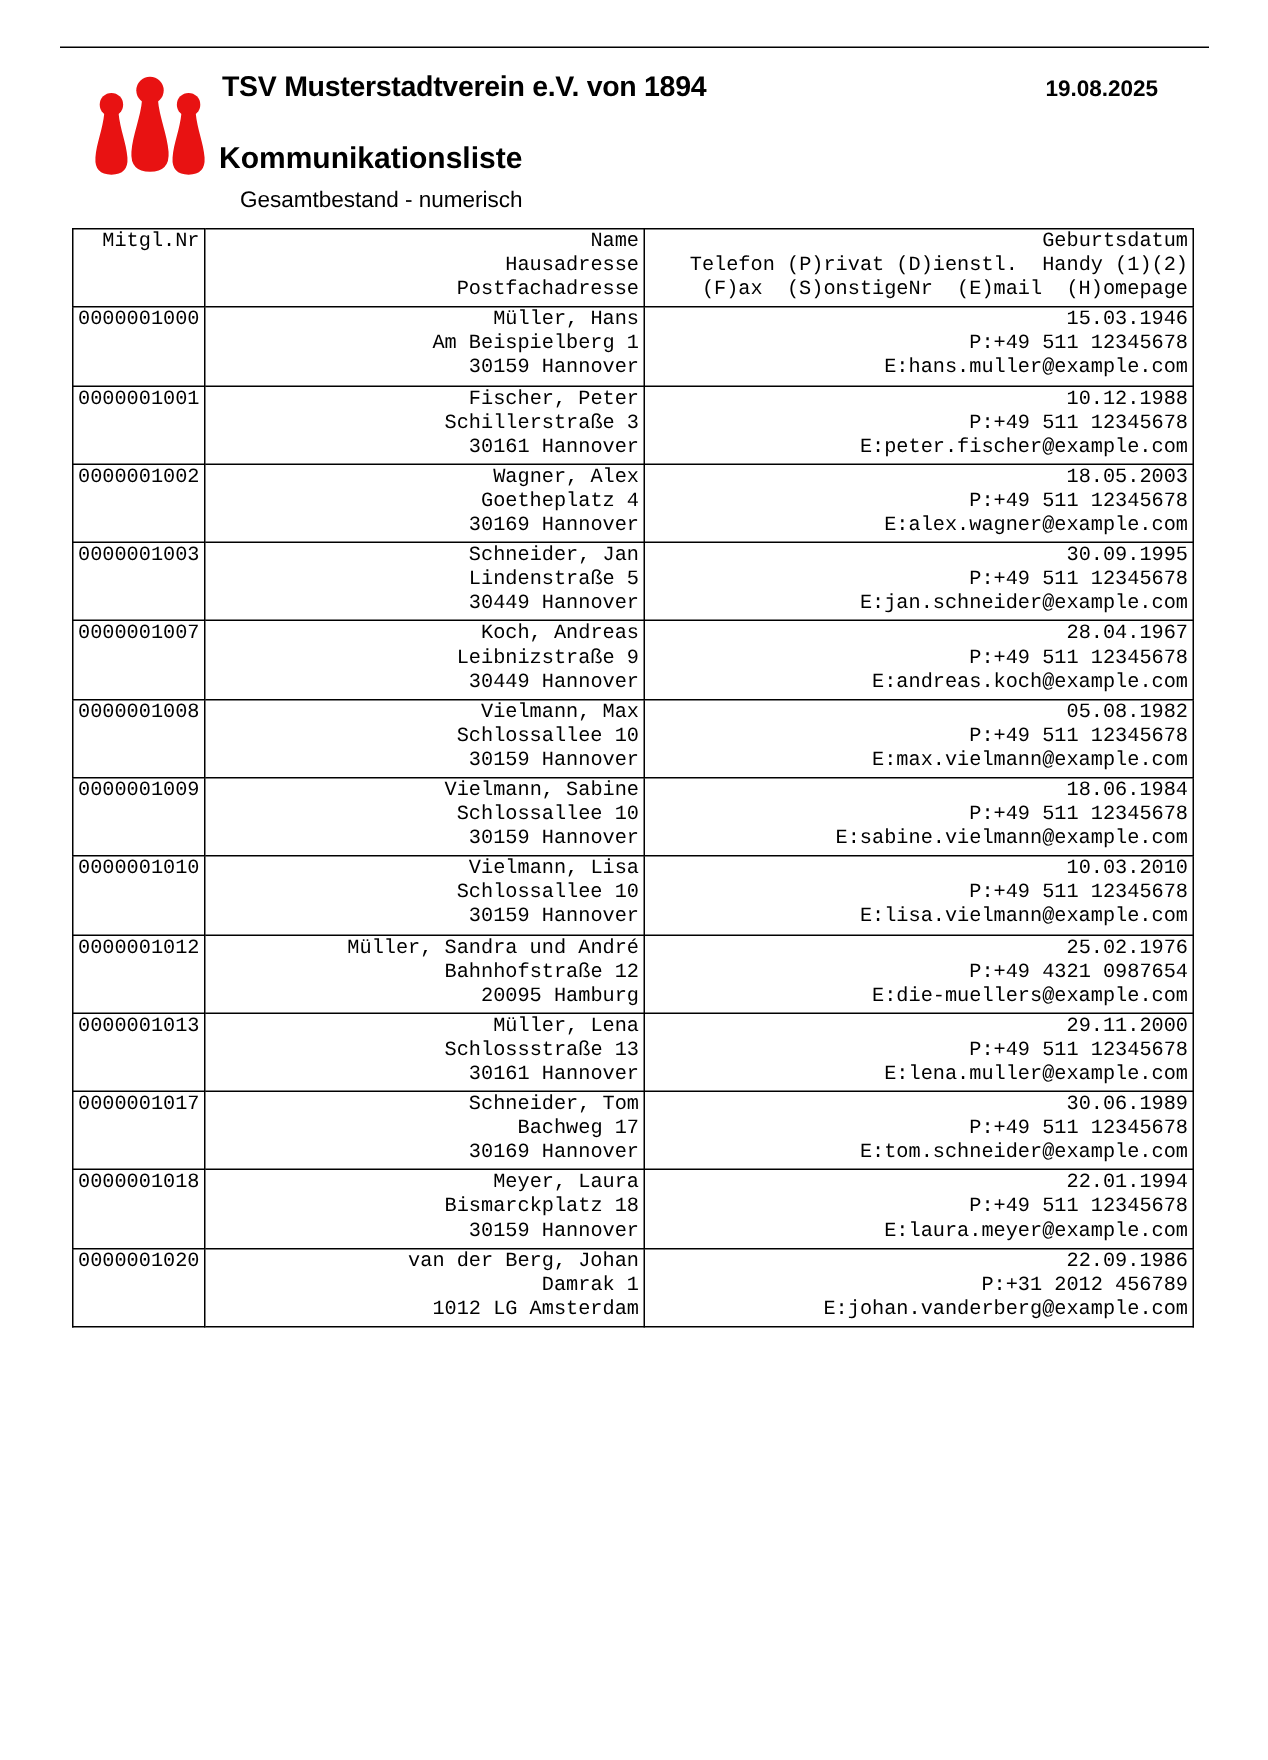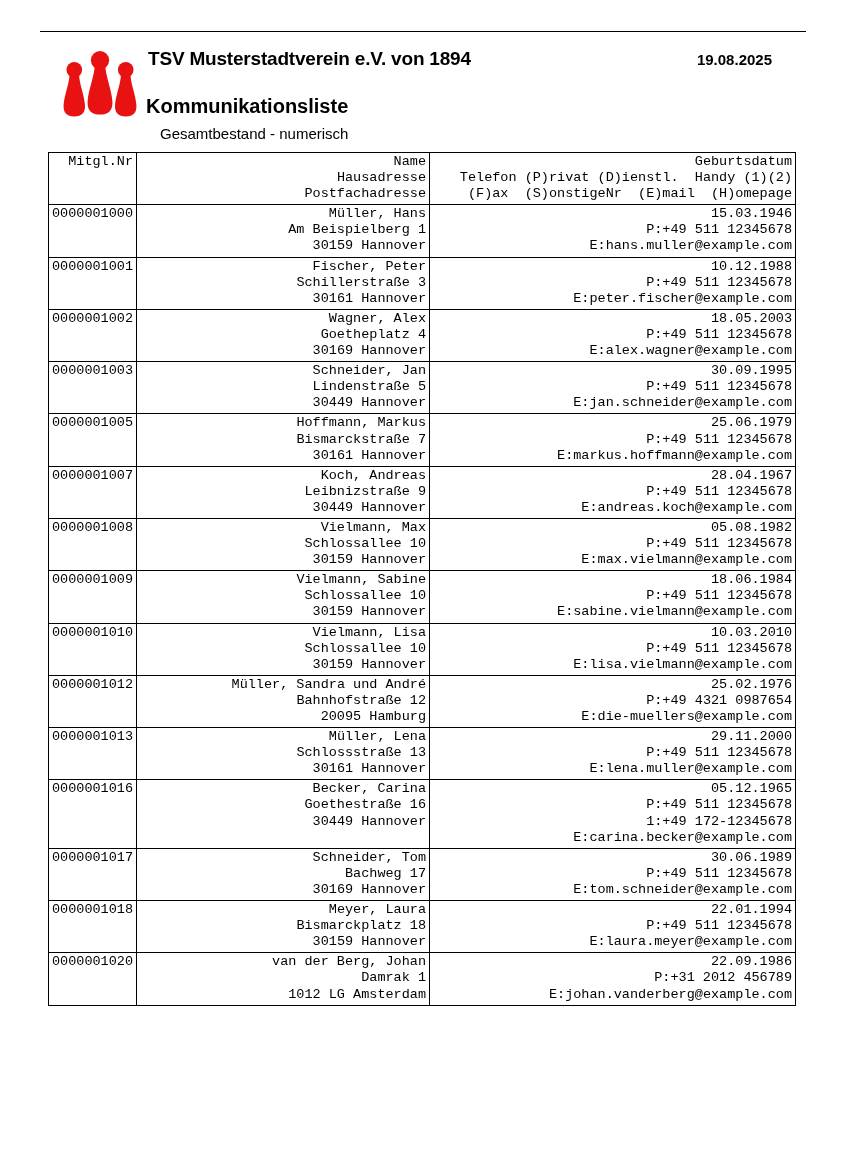--- a/index.html
+++ b/index.html
@@ -101,29 +101,20 @@
     <td>0000001003</td>
     <td>Schneider, Jan
 Lindenstraße 5
 30449 Hannover</td>
     <td>30.09.1995
 P:+49 511 12345678
 E:jan.schneider@example.com</td>
   </tr>
 
 
-  <tr>
-    <td>0000001005</td>
-    <td>Hoffmann, Markus
-Bismarckstraße 7
-30161 Hannover</td>
-    <td>25.06.1979
-P:+49 511 12345678
-E:markus.hoffmann@example.com</td>
-  </tr>
 
 
   <tr>
     <td>0000001007</td>
     <td>Koch, Andreas
 Leibnizstraße 9
 30449 Hannover</td>
     <td>28.04.1967
 P:+49 511 12345678
 E:andreas.koch@example.com</td>
@@ -173,30 +164,20 @@
     <td>0000001013</td>
     <td>Müller, Lena
 Schlossstraße 13
 30161 Hannover</td>
     <td>29.11.2000
 P:+49 511 12345678
 E:lena.muller@example.com</td>
   </tr>
 
 
-  <tr>
-    <td>0000001016</td>
-    <td>Becker, Carina
-Goethestraße 16
-30449 Hannover</td>
-    <td>05.12.1965
-P:+49 511 12345678
-1:+49 172-12345678
-E:carina.becker@example.com</td>
-  </tr>
 
   <tr>
     <td>0000001017</td>
     <td>Schneider, Tom
 Bachweg 17
 30169 Hannover</td>
     <td>30.06.1989
 P:+49 511 12345678
 E:tom.schneider@example.com</td>
   </tr>

